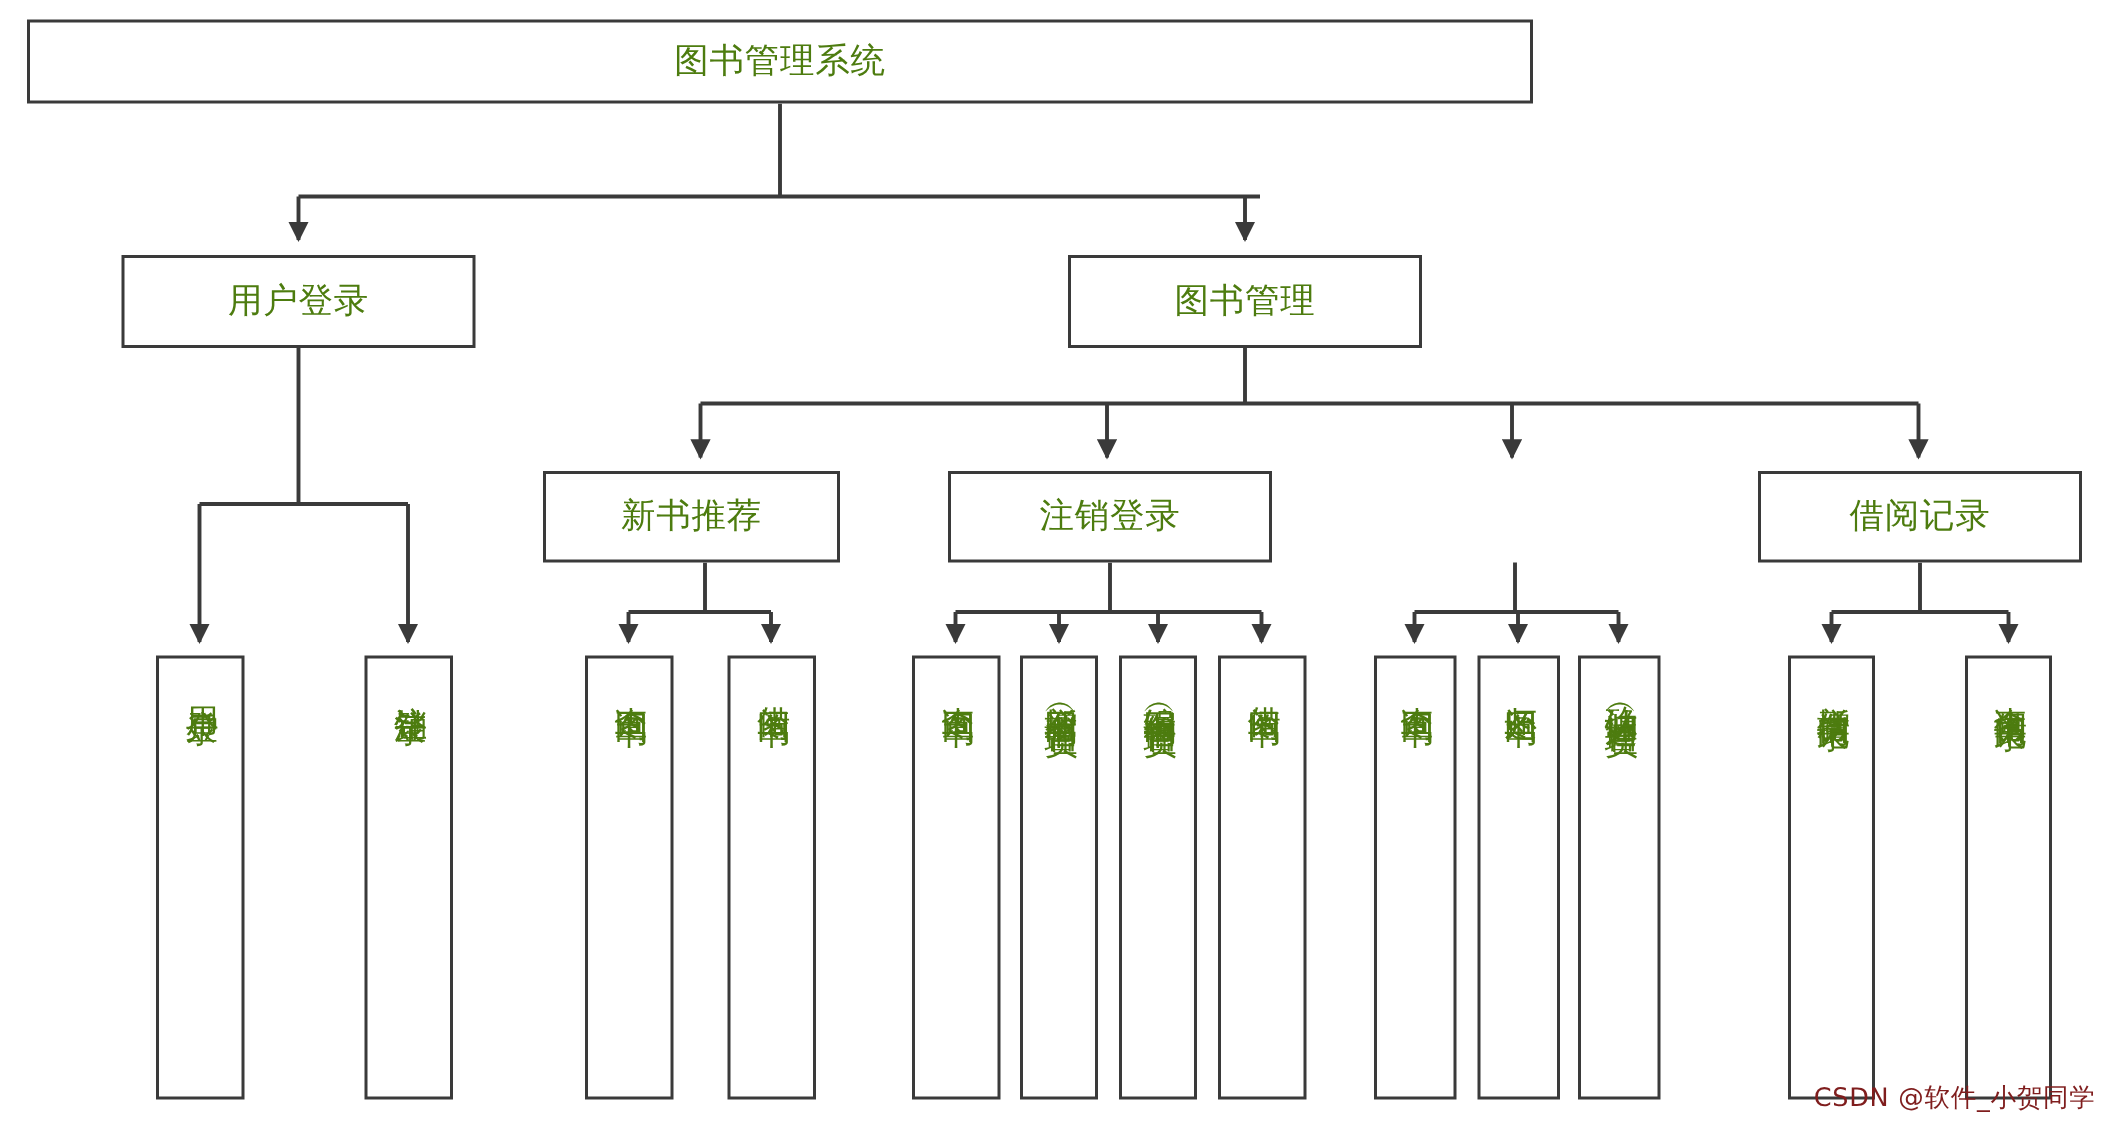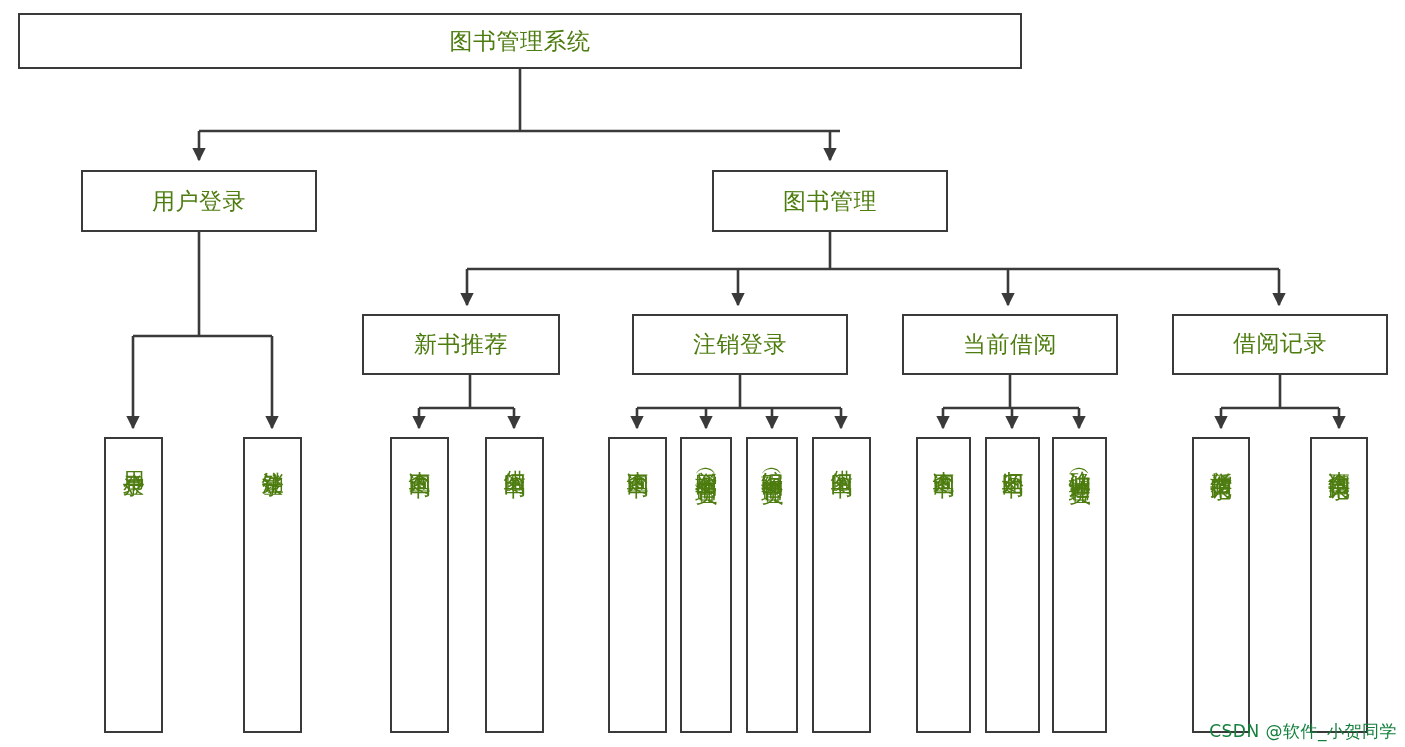--- a/index.html
+++ b/index.html
@@ -48,21 +48,21 @@
     line-height:1.12;
     letter-spacing:2px;
     white-space:nowrap;
     -webkit-writing-mode:vertical-rl;
   }
   .watermark{
     position:absolute;
     right:8px;
     bottom:4px;
     font-size:17px;
-    color:#15803d;
+    color:#7f1d1d;
     letter-spacing:0.5px;
     white-space:nowrap;
     user-select:none;
   }
 </style>
 </head>
 <body>
 
 <div id="stage">
 
@@ -126,23 +126,20 @@
   <div class="node" id="n-l2-1" style="left: 712px; top: 170px; width: 236px; height: 62px;">
     <span class="lbl">图书管理</span>
   </div>
 
   <div class="node" id="n-l3-0" style="left: 362px; top: 314px; width: 198px; height: 61px;">
     <span class="lbl">新书推荐</span>
   </div>
   <div class="node" id="n-l3-1" style="left: 632px; top: 314px; width: 216px; height: 61px;">
     <span class="lbl">注销登录</span>
   </div>
-  <div class="node" id="n-l3-2" style="left: 902px; top: 314px; width: 216px; height: 61px;">
-    <span class="lbl">当前借阅</span>
-  </div>
   <div class="node" id="n-l3-3" style="left: 1172px; top: 314px; width: 216px; height: 61px; font-family: Liberation Serif, serif;">
     <span class="lbl">借阅记录</span>
   </div>
 
   <div class="node vertical" id="n-lf-0" style="left: 104px; top: 437px; width: 59px; height: 296px;">
     <span class="lbl">用户登录</span>
   </div>
   <div class="node vertical" id="n-lf-1" style="left: 243px; top: 437px; width: 59px; height: 296px;">
     <span class="lbl">注销登录</span>
   </div>

